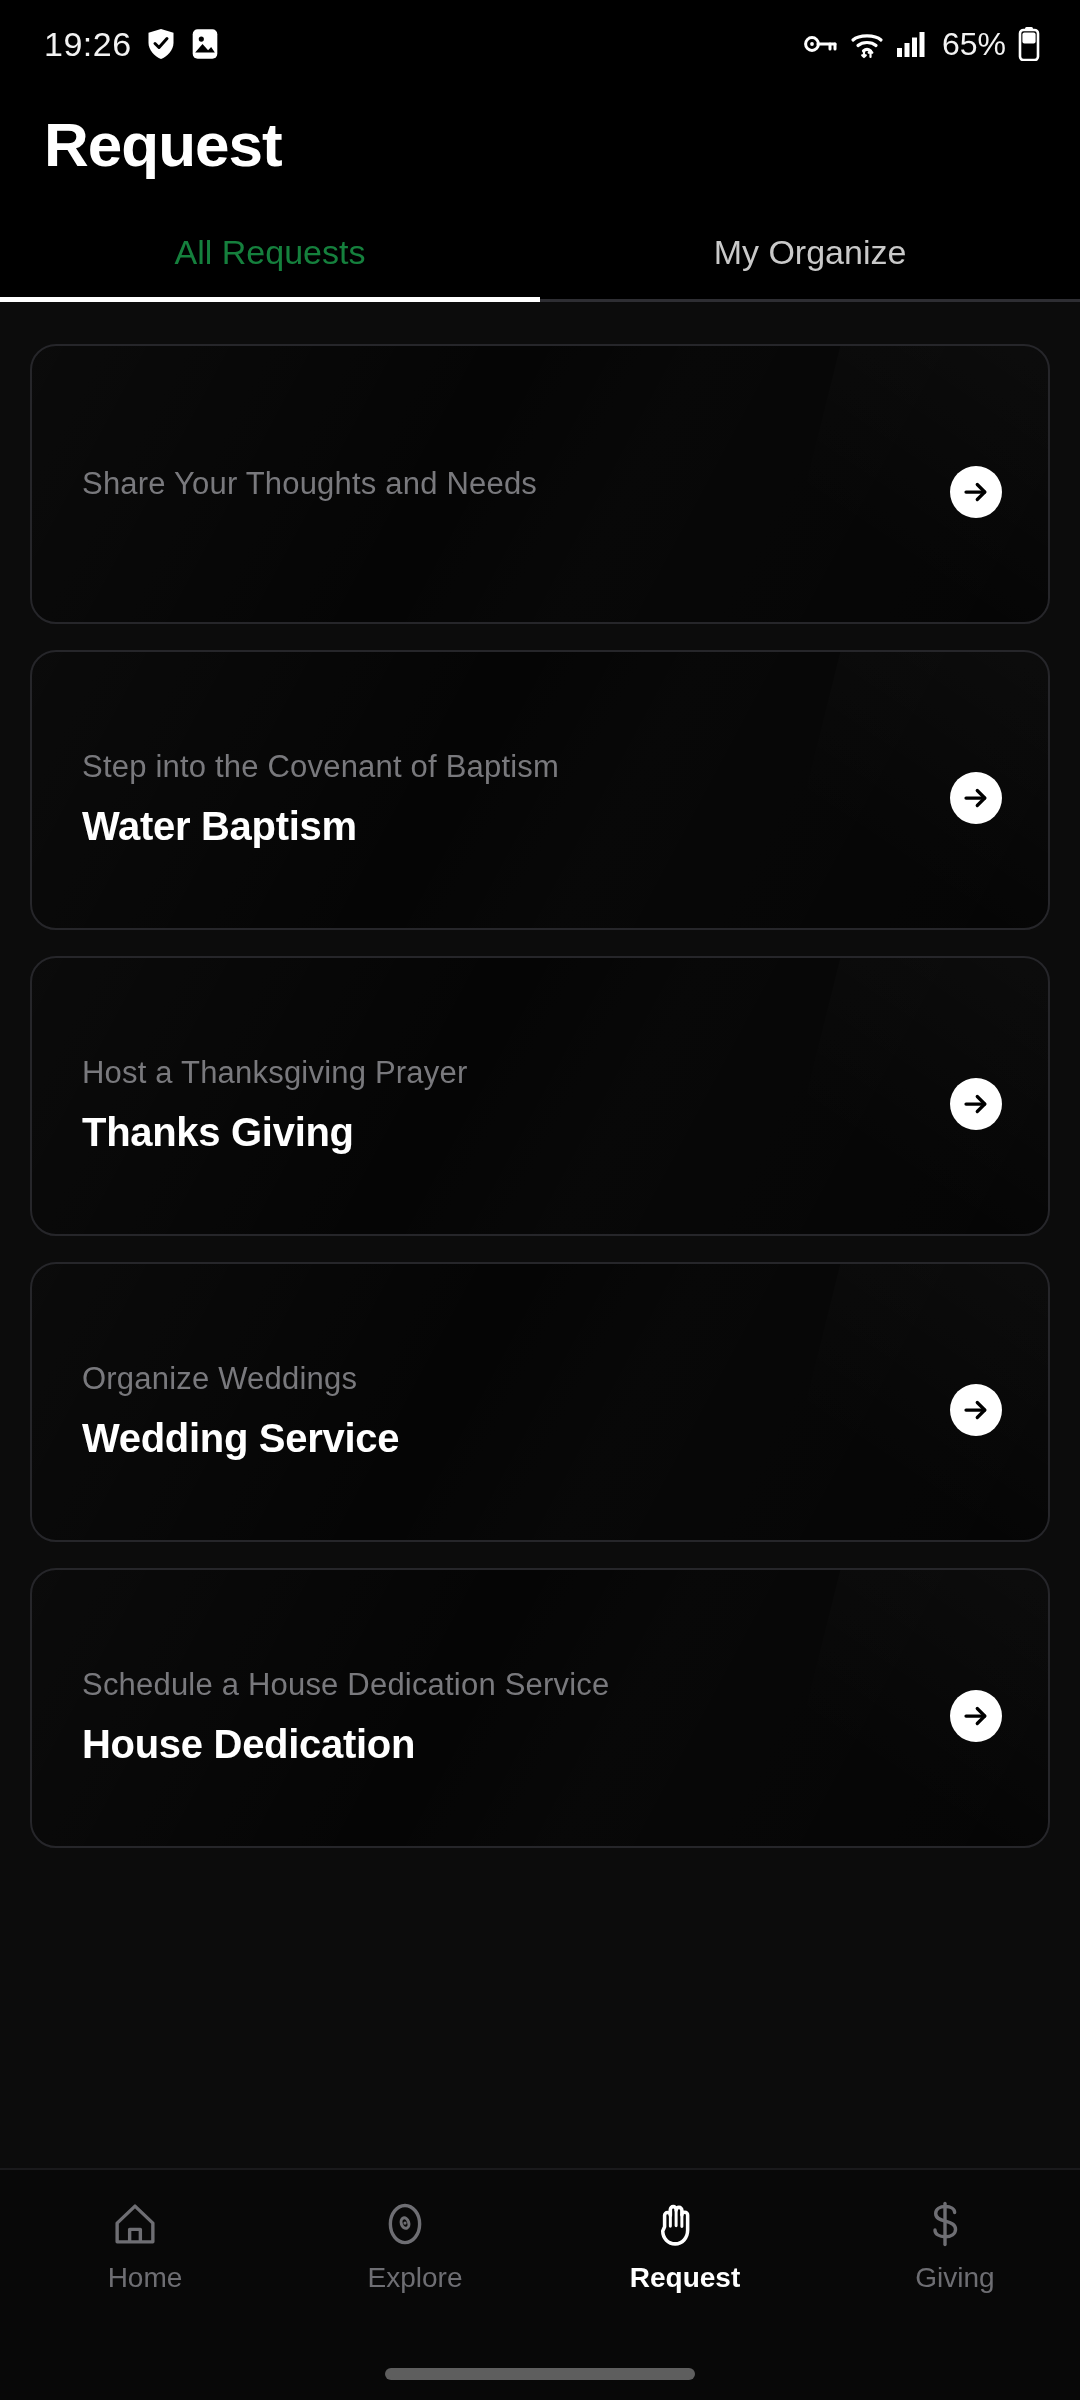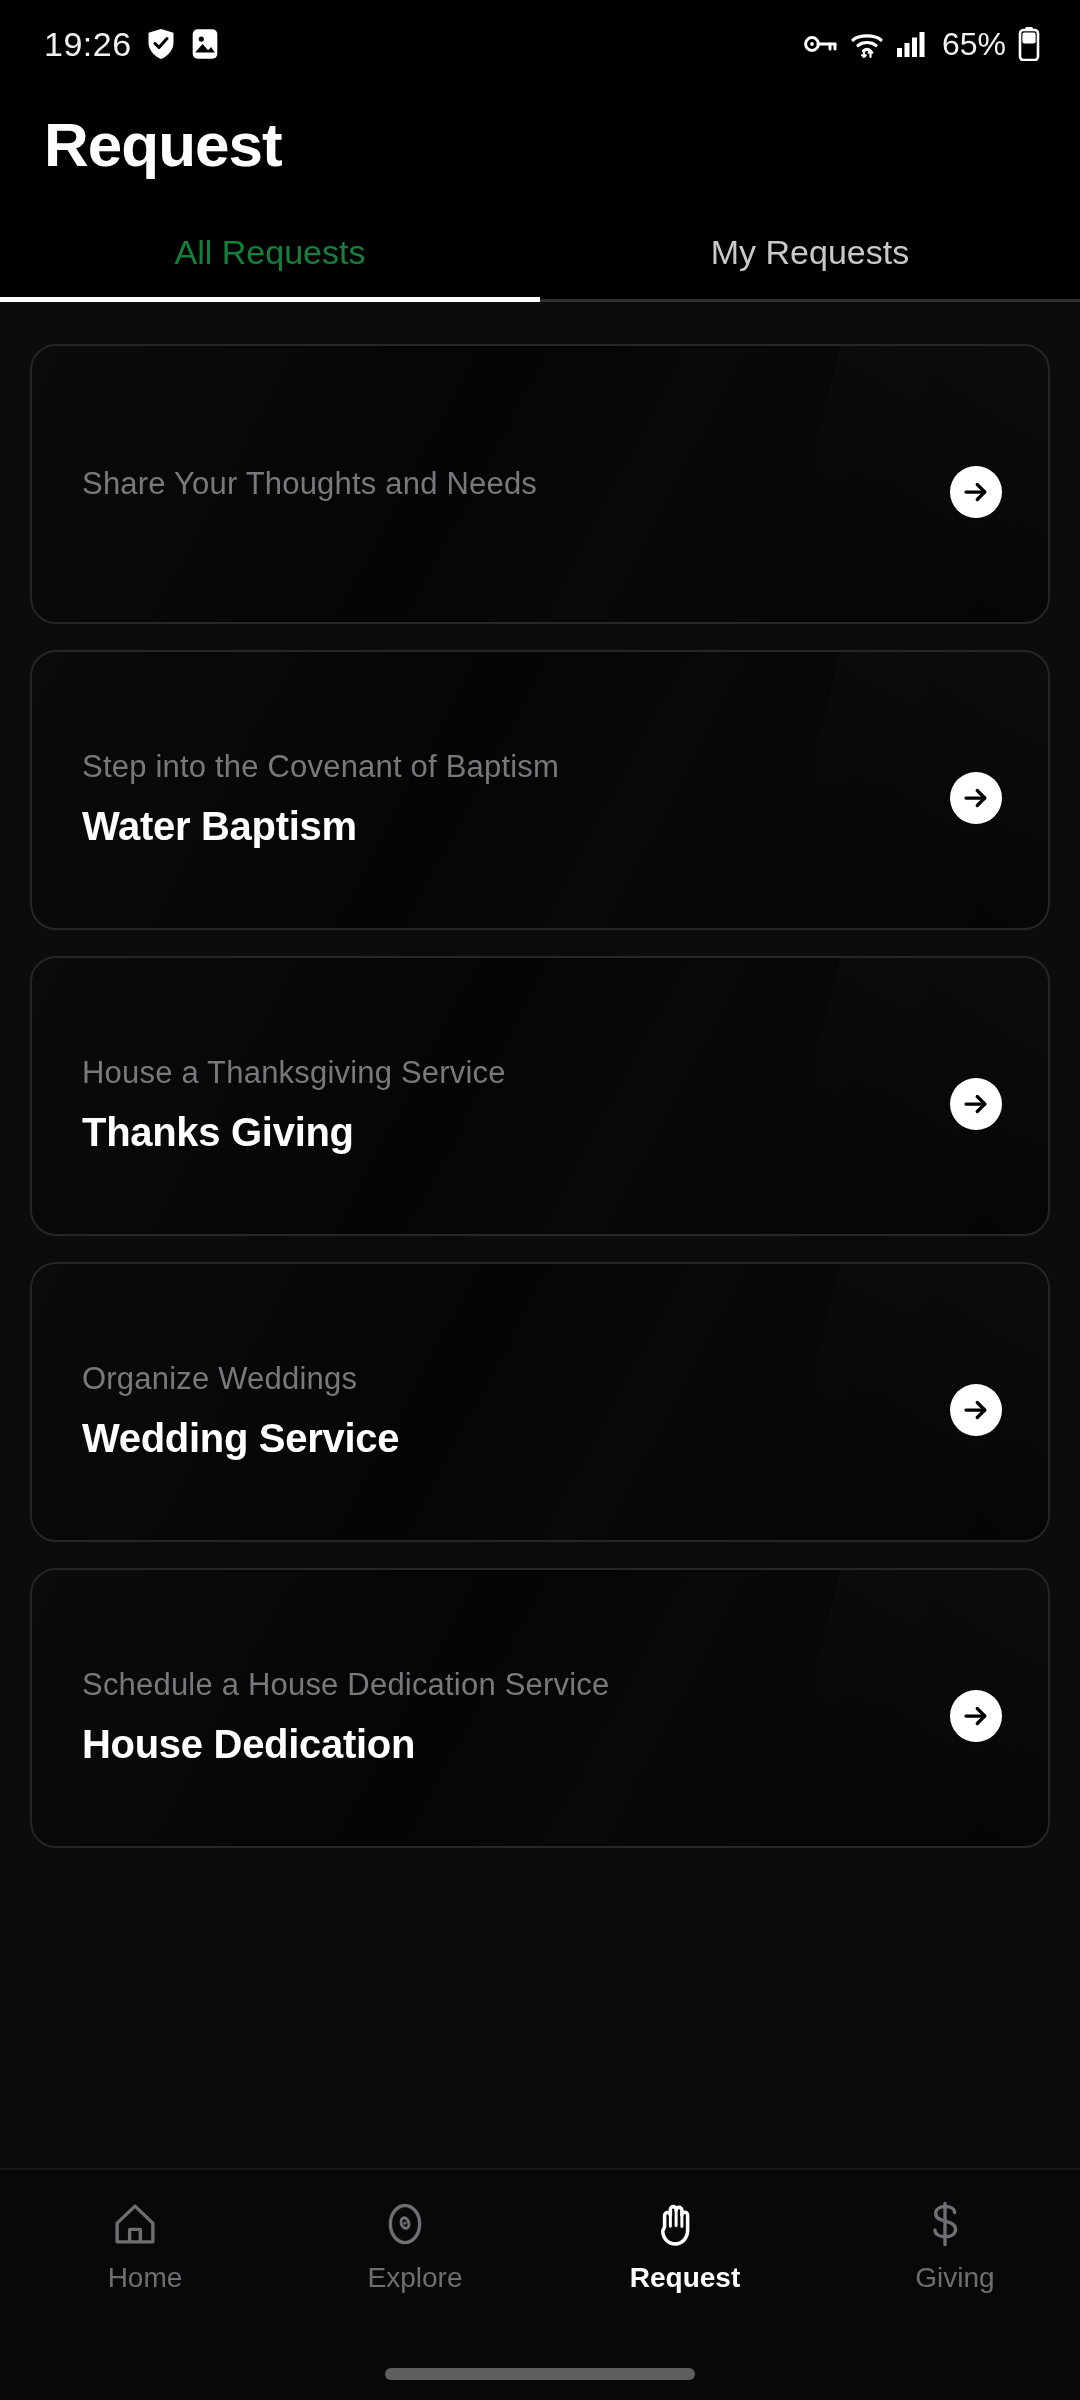--- a/index.html
+++ b/index.html
@@ -217,21 +217,21 @@
 
   <div class="header">
     <div class="page-title">Request</div>
   </div>
 
   <div class="tabs">
     <div class="tab active">
       <span>All Requests</span>
     </div>
     <div class="tab">
-      <span>My Requests</span>
+      <span>My Organize</span>
     </div>
     <div class="tabs-underline"></div>
     <div class="tab-indicator"></div>
   </div>
 
   <div class="content">
 
     <div class="card">
       <div class="card-text">
         <div class="card-subtitle">Share Your Thoughts and Needs</div>
@@ -252,21 +252,21 @@
       <div class="card-arrow">
         <svg width="30" height="30" viewBox="0 0 24 24">
           <path d="M4 12 H19" stroke="#000" stroke-width="2.6" stroke-linecap="round"></path>
           <path d="M13 6 L19 12 L13 18" stroke="#000" stroke-width="2.6" fill="none" stroke-linecap="round" stroke-linejoin="round"></path>
         </svg>
       </div>
     </div>
 
     <div class="card">
       <div class="card-text">
-        <div class="card-subtitle">House a Thanksgiving Service</div>
+        <div class="card-subtitle">Host a Thanksgiving Prayer</div>
         <div class="card-title">Thanks Giving</div>
       </div>
       <div class="card-arrow">
         <svg width="30" height="30" viewBox="0 0 24 24">
           <path d="M4 12 H19" stroke="#000" stroke-width="2.6" stroke-linecap="round"></path>
           <path d="M13 6 L19 12 L13 18" stroke="#000" stroke-width="2.6" fill="none" stroke-linecap="round" stroke-linejoin="round"></path>
         </svg>
       </div>
     </div>
 

